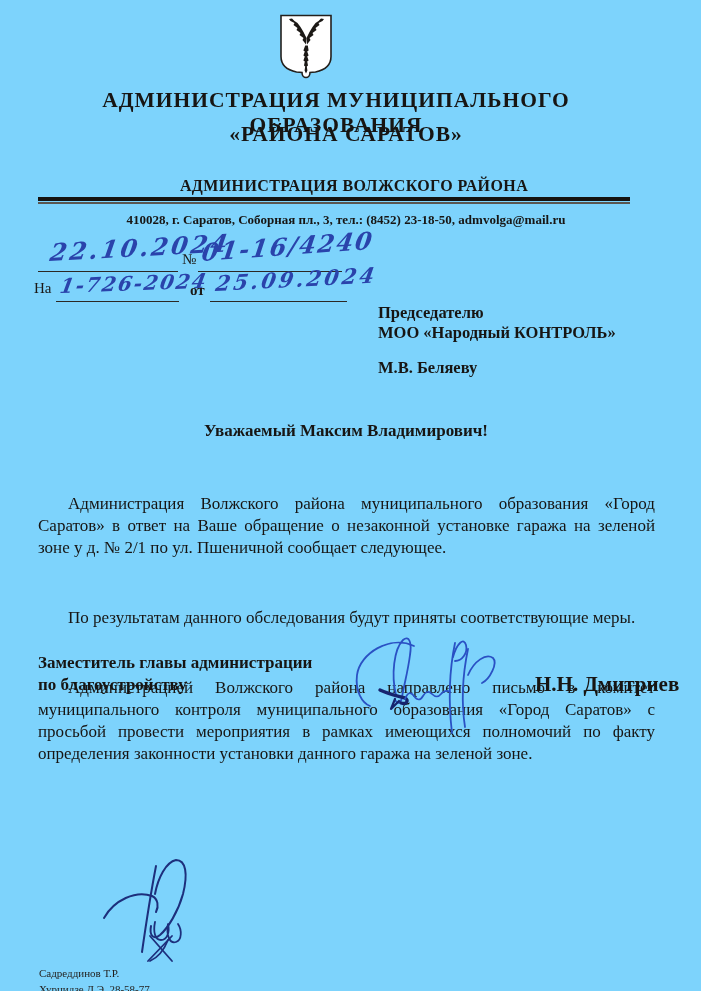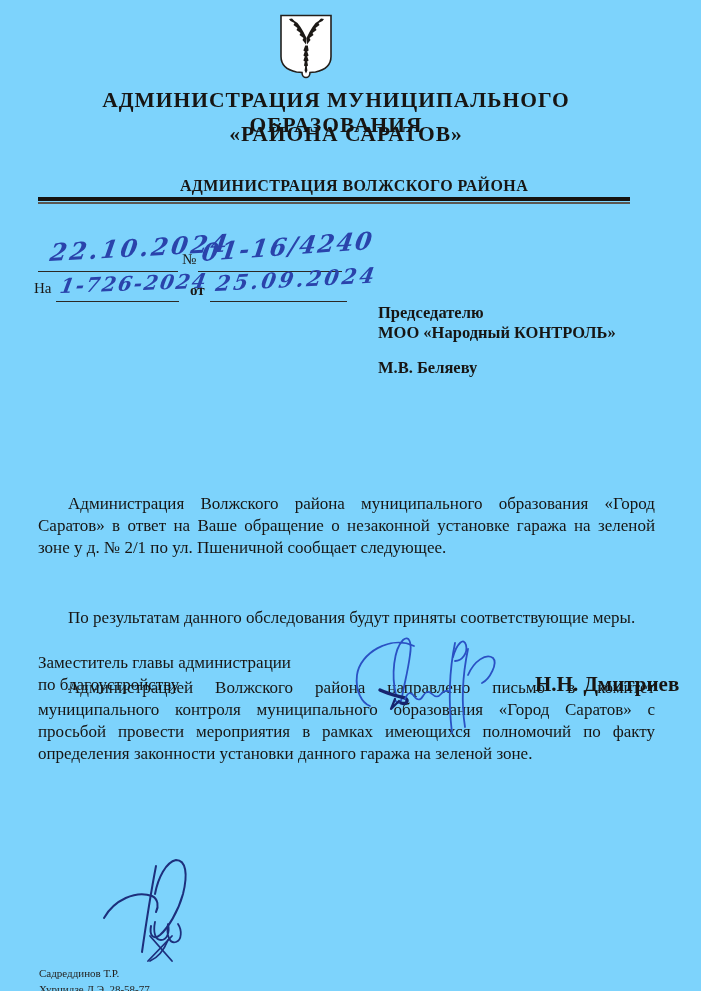--- a/index.html
+++ b/index.html
@@ -49,21 +49,21 @@
 
   
   .salutation { left:36px; top:421px; width:620px; text-align:center;
                 font-size:17px; font-weight:bold; }
   .body-text { left:38px; top:445px; width:617px;
                font-size:17px; line-height:22px; text-align:justify; }
   .body-text p { text-indent:30px;margin-top:48px; }
 
   
   .sign-position { left:38px; top:652px; width:320px;
-                   font-size:17px; font-weight:normal; line-height:22px; }
+                   font-size:17px; font-weight:bold; line-height:22px; }
   .sign-name { left:535px; top:672px; font-size:21px; font-weight:bold;text-align:center; }
   .sig-top { left:350px; top:633px; width:152px; height:108px; }
 
   
   .footer-exec { left:39px; top:918px; font-size:11px; line-height:15.5px; color:#221f1c;margin-top:48px; }
   .sig-bottom { left:98px; top:852px; width:104px; height:115px; }
 </style>
 </head>
 <body>
 
@@ -79,20 +79,21 @@
     <path d="M27.2 32 L29.8 32 L30.6 37 L29.2 38 L30.6 42 L29.2 43 L30.6 47 L29.2 48 L30 52 L28.8 53 L29.4 57 L28 60 L26.6 57 L27.2 53 L26 52 L26.8 48 L25.4 47 L26.8 43 L25.4 42 L26.8 38 L25.4 37 Z" fill="#1c1916"></path>
   </svg>
 
   <div class="abs org1">АДМИНИСТРАЦИЯ МУНИЦИПАЛЬНОГО ОБРАЗОВАНИЯ</div>
   <div class="abs org2">«РАЙОНА САРАТОВ»</div>
   <div class="abs dept">АДМИНИСТРАЦИЯ ВОЛЖСКОГО РАЙОНА</div>
 
   <div class="abs rule-thick"></div>
   <div class="abs rule-thin"></div>
 
+  <div class="abs addr">410028, г. Саратов, Соборная пл., 3, тел.: (8452) 23-18-50, admvolga@mail.ru</div>
 
   <span class="abs hw hw-date">22.10.2024</span>
   <span class="abs ref-label lbl-no">№</span>
   <span class="abs hw hw-num">01-16/4240</span>
   <div class="abs uline ul1"></div>
   <div class="abs uline ul2"></div>
 
   <span class="abs ref-label lbl-na">На</span>
   <span class="abs hw hw-in">1-726-2024</span>
   <span class="abs ref-label lbl-ot">от</span>
@@ -100,20 +101,21 @@
   <div class="abs uline ul3"></div>
   <div class="abs uline ul4"></div>
 
   <div class="abs addressee">
     <div>Председателю</div>
     <div>МОО «Народный КОНТРОЛЬ»</div>
     <div class="gap"></div>
     <div>М.В. Беляеву</div>
   </div>
 
+  <div class="abs salutation">Уважаемый Максим Владимирович!</div>
 
   <div class="abs body-text">
     <p>Администрация Волжского района муниципального образования «Город Саратов» в ответ на Ваше обращение о незаконной установке гаража на зеленой зоне у д. № 2/1 по ул. Пшеничной сообщает следующее.</p>
     <p>По результатам данного обследования будут приняты соответствующие меры.</p>
     <p>Администрацией Волжского района направлено письмо в комитет муниципального контроля муниципального образования «Город Саратов» с просьбой провести мероприятия в рамках имеющихся полномочий по факту определения законности установки данного гаража на зеленой зоне.</p>
   </div>
 
   <div class="abs sign-position">
     <div>Заместитель главы администрации</div>
     <div>по благоустройству</div>

